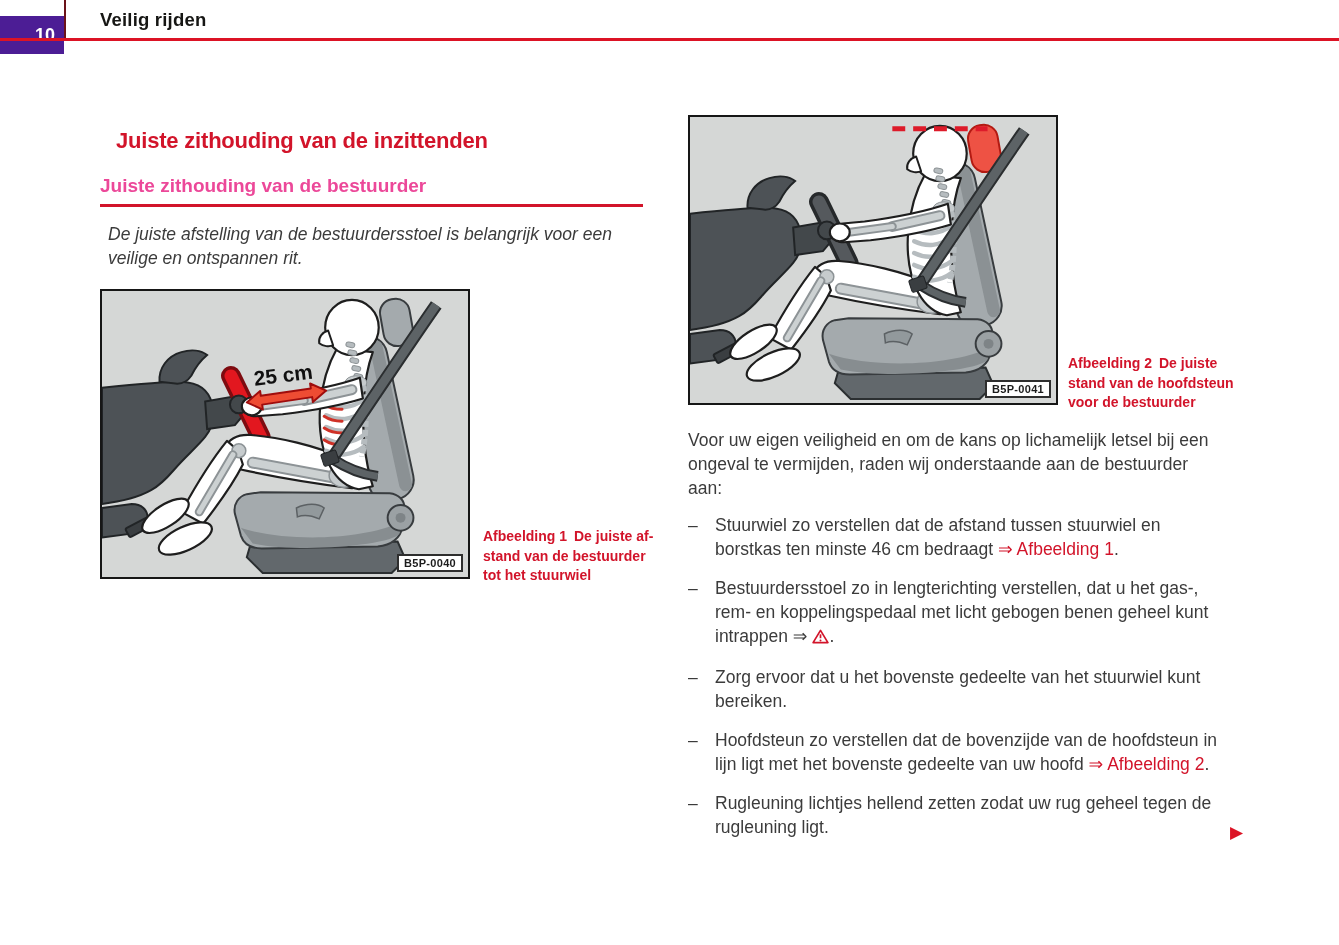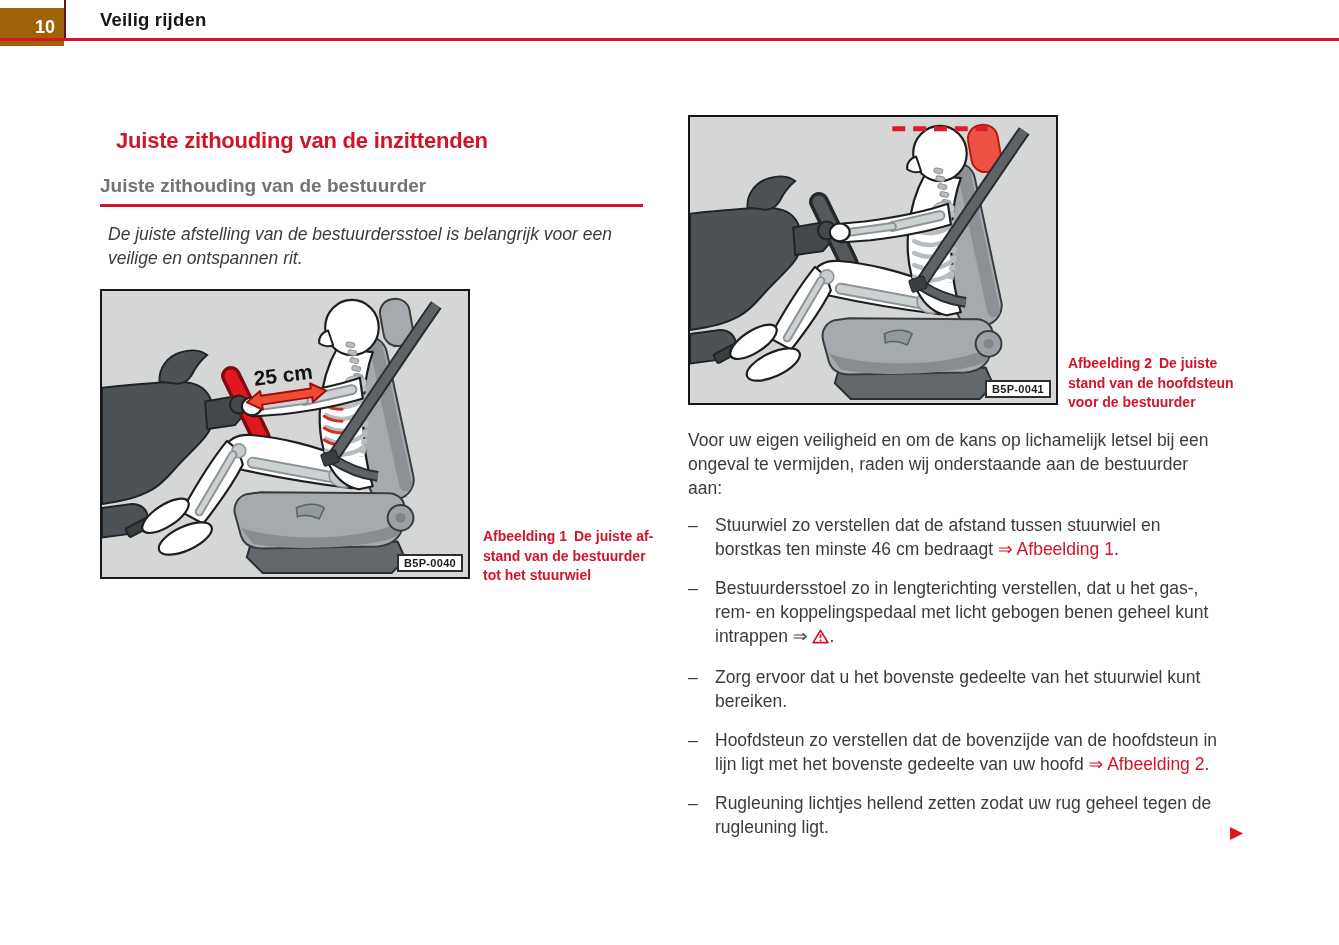--- a/index.html
+++ b/index.html
@@ -1,29 +1,29 @@
 <!DOCTYPE html>
 <html><head>
 <meta charset="utf-8">
 <title>Veilig rijden — 10</title>
 <style>
   html,body{margin:0;padding:0;background:#ffffff;}
   body{font-family:"Liberation Sans",sans-serif;}
   #page{position:relative;width:1339px;height:945px;background:#fff;overflow:hidden;}
 
   
-  .pg-box{position:absolute;left:0;top:8px;width:64px;height:38px;background:#a16207;}
+  .pg-box{position:absolute;left:0;top:16px;width:64px;height:38px;background:#4c1d95;}
   .pg-num{display:block;text-align:right;padding:10px 9px 0 0;color:#fff;font-weight:bold;font-size:18px;line-height:1;}
   .pg-divider{position:absolute;left:64px;top:0;width:2px;height:38px;background:#6b1219;}
   .section-title{position:absolute;left:100px;top:9px;margin:0;font-size:18.5px;font-weight:bold;color:#161614;letter-spacing:.2px;}
   .header-rule{position:absolute;left:0;top:38px;width:100%;height:3px;background:#dc1325;}
 
   
   .main-title{position:absolute;left:100px;top:112px;margin:16px;font-size:22px;color:#d2142a;font-weight:bold;letter-spacing:-0.2px;}
-  .sub-title{position:absolute;left:100px;top:175px;margin:0;width:543px;font-size:19px;color:#737373;font-weight:bold;padding-bottom:7px;border-bottom:3px solid #d2142a;}
+  .sub-title{position:absolute;left:100px;top:175px;margin:0;width:543px;font-size:19px;color:#ec4899;font-weight:bold;padding-bottom:7px;border-bottom:3px solid #d2142a;}
   .intro-italic{position:absolute;left:100px;top:214px;margin:8px;width:525px;font-size:17.5px;font-style:italic;color:#3b3b3b;line-height:24px;}
 
   
   .fig{position:absolute;border:2px solid #161616;background:#d5d7d6;margin:0;padding:0;}
   .fig1{left:100px;top:289px;width:366px;height:286px;}
   .fig2{left:688px;top:115px;width:366px;height:286px;}
   .fig svg{display:block;}
   .fig-code{position:absolute;right:5px;bottom:5px;background:#fff;border:2px solid #2e2e2e;font-size:11px;font-weight:bold;color:#1c1c1c;padding:1px 5px;letter-spacing:.3px;}
 
   .caption{position:absolute;font-size:14px;font-weight:bold;color:#d2142a;line-height:19.5px;}

